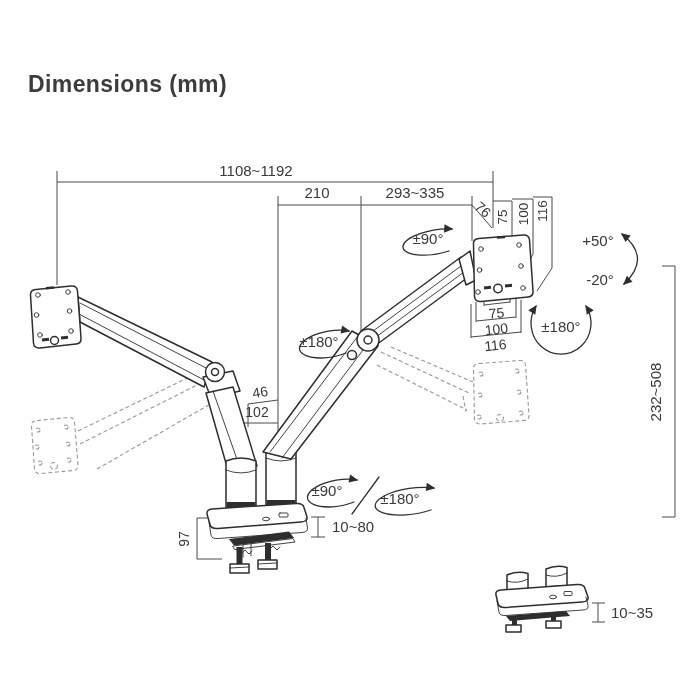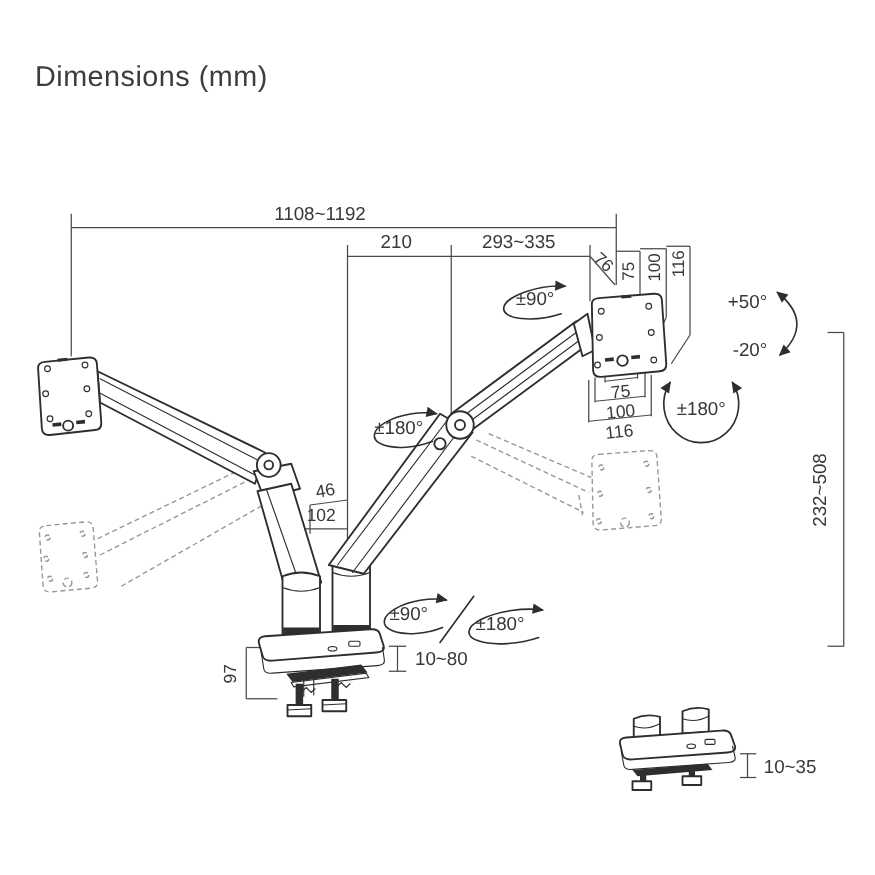--- a/index.html
+++ b/index.html
@@ -1,19 +1,19 @@
 <!DOCTYPE html>
 <html><head>
 <meta charset="utf-8">
 <style>
   html,body{margin:0;padding:0;background:#ffffff;}
   .page{position:relative;width:700px;height:700px;background:#ffffff;overflow:hidden;
         font-family:"Liberation Sans", sans-serif;}
-  .title{position:absolute;left:28px;top:48px;font-size:23px;color:#3c3c3c;
-         letter-spacing:0.4px;font-weight:400;}
+  .title{position:absolute;left:28px;top:71px;font-size:23px;color:#3c3c3c;
+         letter-spacing:0.4px;font-weight:700;}
   svg{position:absolute;left:0;top:0;}
   svg text{font-family:"Liberation Sans", sans-serif;fill:#393939;}
   .dim{stroke:#4a4a4a;stroke-width:1;fill:none;}
   .part{stroke:#2e2e2e;stroke-width:1.5;fill:#ffffff;stroke-linejoin:round;stroke-linecap:round;}
   .thin{stroke:#2e2e2e;stroke-width:0.9;fill:none;stroke-linecap:round;}
   .dark{fill:#2e2e2e;stroke:none;}
   .ghost{stroke:#979797;stroke-width:1.1;fill:none;stroke-dasharray:4 2.6;stroke-linejoin:round;}
   .arc{stroke:#2e2e2e;stroke-width:1.3;fill:none;stroke-linecap:round;}
   .t15{font-size:15px;}
   .t14{font-size:14px;}

